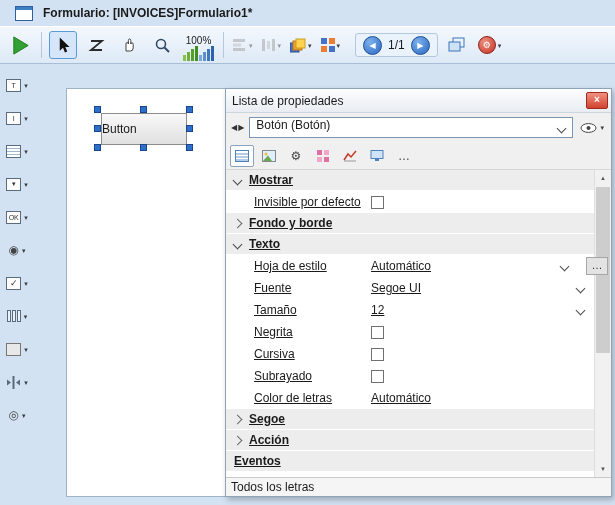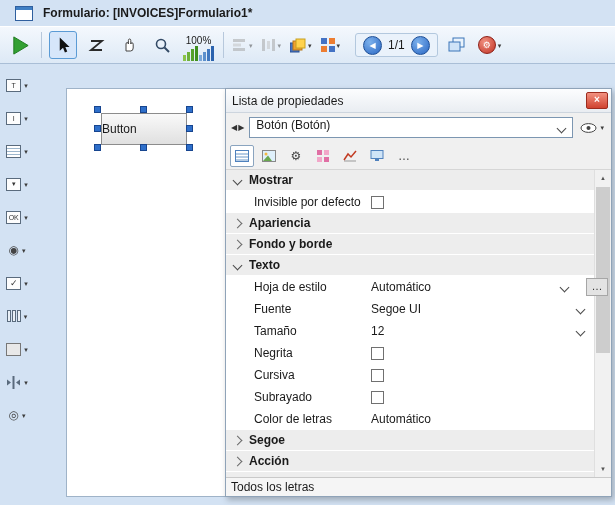--- a/index.html
+++ b/index.html
@@ -64,21 +64,21 @@
          padding:0 6px;position:relative;box-sizing:border-box;}
   .chev{width:6px;height:6px;border-right:1.6px solid #4a4a4a;border-bottom:1.6px solid #4a4a4a;
         display:inline-block;transform:rotate(45deg);}
   .chev.rt{transform:rotate(-45deg);border-color:#6a6a6a;}
   .combo .chev{position:absolute;right:7px;top:7px;}
   .eyebtn{display:flex;align-items:center;gap:3px;padding:0 2px;}
   .tabsrow{flex:0 0 27px;display:flex;align-items:center;gap:3px;padding:0 4px;border-bottom:1px solid #d6d6d6;}
   .tab{width:24px;height:22px;display:flex;align-items:center;justify-content:center;box-sizing:border-box;}
   .tab.sel{background:#fff;border:1px solid #8aa4bf;border-radius:2px;}
   .propwrap{flex:1;position:relative;background:#fff;overflow:hidden;}
-  .plist{position:absolute;left:0;top:0;right:17px;bottom:0;z-index:2;}
+  .plist{position:absolute;left:0;top:0;right:17px;bottom:0;z-index:2;text-decoration:underline;}
   .sec{height:21px;background:#ededed;display:flex;align-items:center;padding-left:8px;gap:8px;
        font-weight:bold;border-bottom:1px solid #fff;box-sizing:border-box;}
   .prow{height:22px;display:flex;align-items:center;position:relative;background:#fff;}
   .plabel{flex:0 0 145px;padding-left:28px;box-sizing:border-box;white-space:nowrap;}
   .pcheck{width:13px;height:13px;border:1px solid #707070;background:#fff;box-sizing:border-box;}
   .rowchev{position:absolute;right:10px;top:8px;}
   .rowchev.hs{right:26px;}
   .ellipsisbtn{position:absolute;right:-14px;top:2px;width:22px;height:18px;background:#e3e3e3;
                border:1px solid #a6a6a6;font-size:11px;line-height:15px;text-align:center;color:#333;z-index:5;box-sizing:border-box;}
   .scroll{position:absolute;right:0;top:0;bottom:0;width:17px;background:#f1f1f1;border-left:1px solid #dfdfdf;z-index:1;box-sizing:border-box;}
@@ -337,24 +337,20 @@
         <span class="chev"></span>
         <span>Mostrar</span>
       </div>
       <div class="prow">
         <span class="plabel">Invisible por defecto</span>
         <span class="pcheck"></span>
       </div>
 
       <div class="sec">
         <span class="chev rt"></span>
-        <span>Apariencia</span>
-      </div>
-      <div class="sec">
-        <span class="chev rt"></span>
         <span>Fondo y borde</span>
       </div>
 
       <div class="sec">
         <span class="chev"></span>
         <span>Texto</span>
       </div>
       <div class="prow">
         <span class="plabel">Hoja de estilo</span>
         <span class="pvalue">Automático</span>

